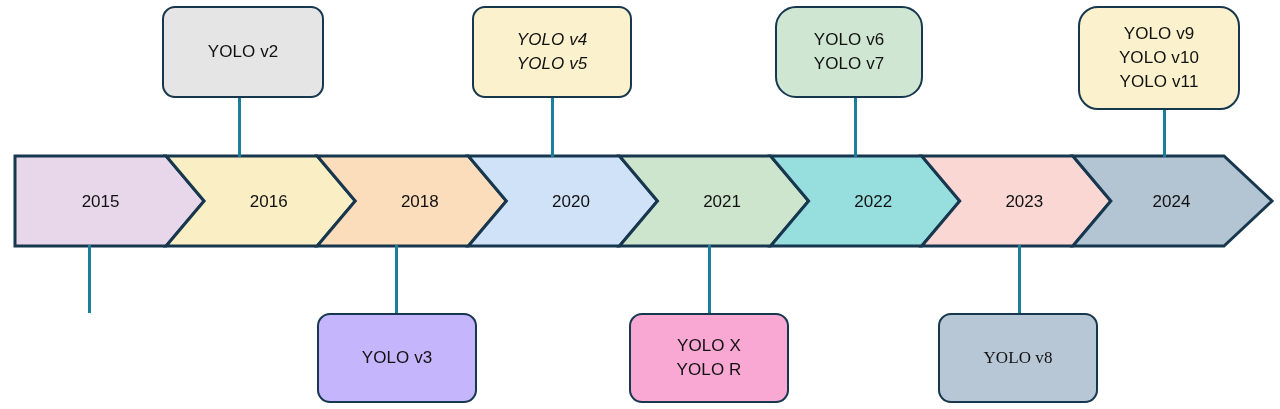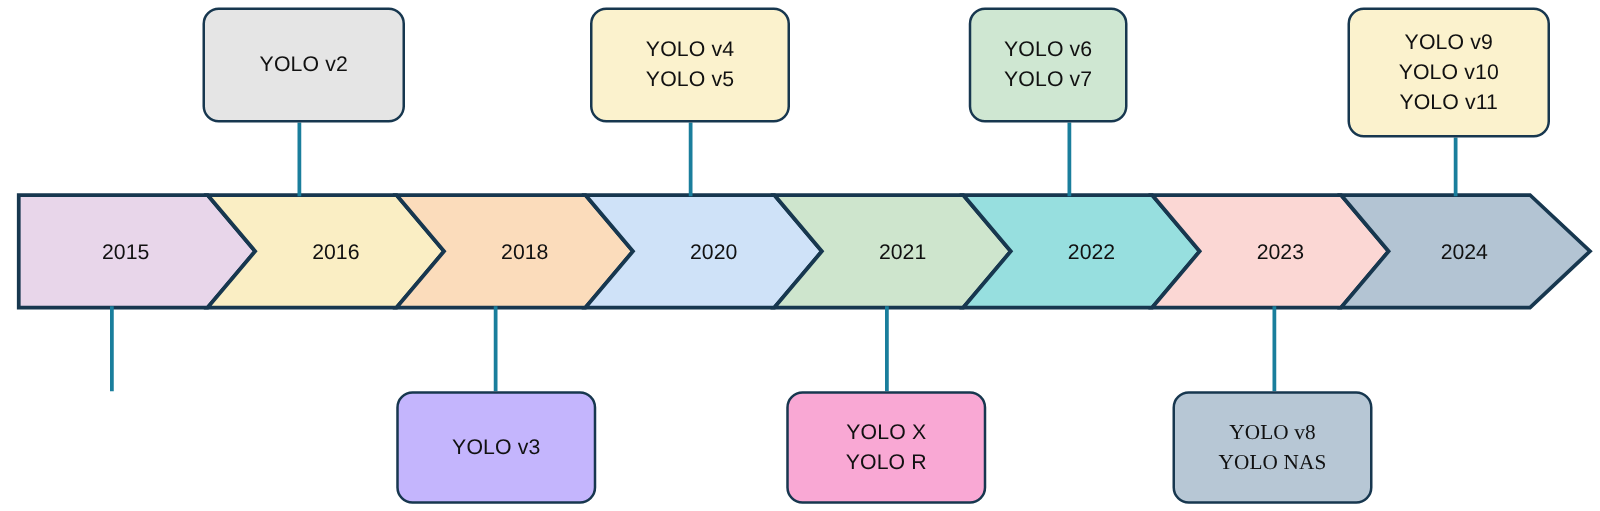--- a/index.html
+++ b/index.html
@@ -90,44 +90,43 @@
 
   <div class="connector" style="left: 88px; top: 245px; height: 68px; background: rgb(26, 126, 156);"></div>
   <div class="connector" style="left: 395px; top: 245px; height: 68px; background: rgb(26, 126, 156);"></div>
   <div class="connector" style="left: 708px; top: 245px; height: 68px; background: rgb(26, 126, 156);"></div>
   <div class="connector" style="left: 1018px; top: 245px; height: 68px; background: rgb(26, 126, 156);"></div>
 
   <div class="node-box" id="node-yolo-v2" style="left: 162px; top: 6px; width: 162px; height: 92px; background: #e5e5e5;">
     <span class="node-line">YOLO v2</span>
   </div>
 
-  <div class="node-box" id="node-yolo-v4-v5" style="left: 472px; top: 6px; width: 160px; height: 92px; background: rgb(251, 242, 205);">
+  <div class="node-box" id="node-yolo-v4-v5" style="left: 472px; top: 6px; width: 160px; height: 92px; background: rgb(251, 242, 205); font-style: italic;">
     <span class="node-line">YOLO v4</span>
     <span class="node-line">YOLO v5</span>
   </div>
 
-  <div class="node-box" id="node-yolo-v6-v7" style="left: 775px; top: 6px; width: 127px; height: 92px; background: rgb(207, 231, 210);">
+  <div class="node-box" id="node-yolo-v6-v7" style="left: 775px; top: 6px; width: 148px; height: 92px; background: rgb(207, 231, 210); border-radius: 21px;">
     <span class="node-line">YOLO v6</span>
     <span class="node-line">YOLO v7</span>
   </div>
 
-  <div class="node-box" id="node-yolo-v9-v10-v11" style="left: 1078px; top: 6px; width: 162px; height: 104px; background: rgb(251, 242, 205);">
+  <div class="node-box" id="node-yolo-v9-v10-v11" style="left: 1078px; top: 6px; width: 162px; height: 104px; background: rgb(251, 242, 205); border-radius: 20px;">
     <span class="node-line">YOLO v9</span>
     <span class="node-line">YOLO v10</span>
     <span class="node-line">YOLO v11</span>
   </div>
 
 
   <div class="node-box" id="node-yolo-v3" style="left: 317px; top: 313px; width: 160px; height: 90px; background: #c4b5fd;">
     <span class="node-line">YOLO v3</span>
   </div>
 
   <div class="node-box" id="node-yolo-x-r" style="left: 629px; top: 313px; width: 160px; height: 90px; background: #f9a8d4;">
     <span class="node-line">YOLO X</span>
     <span class="node-line">YOLO R</span>
   </div>
 
   <div class="node-box" id="node-yolo-v8-nas" style="left: 938px; top: 313px; width: 160px; height: 90px; background: rgb(183, 199, 213); font-family: Liberation Serif, serif;">
     <span class="node-line">YOLO v8</span>
-    <span class="node-line">YOLO NAS</span>
   </div>
 
 </div>
 
 </body></html>

